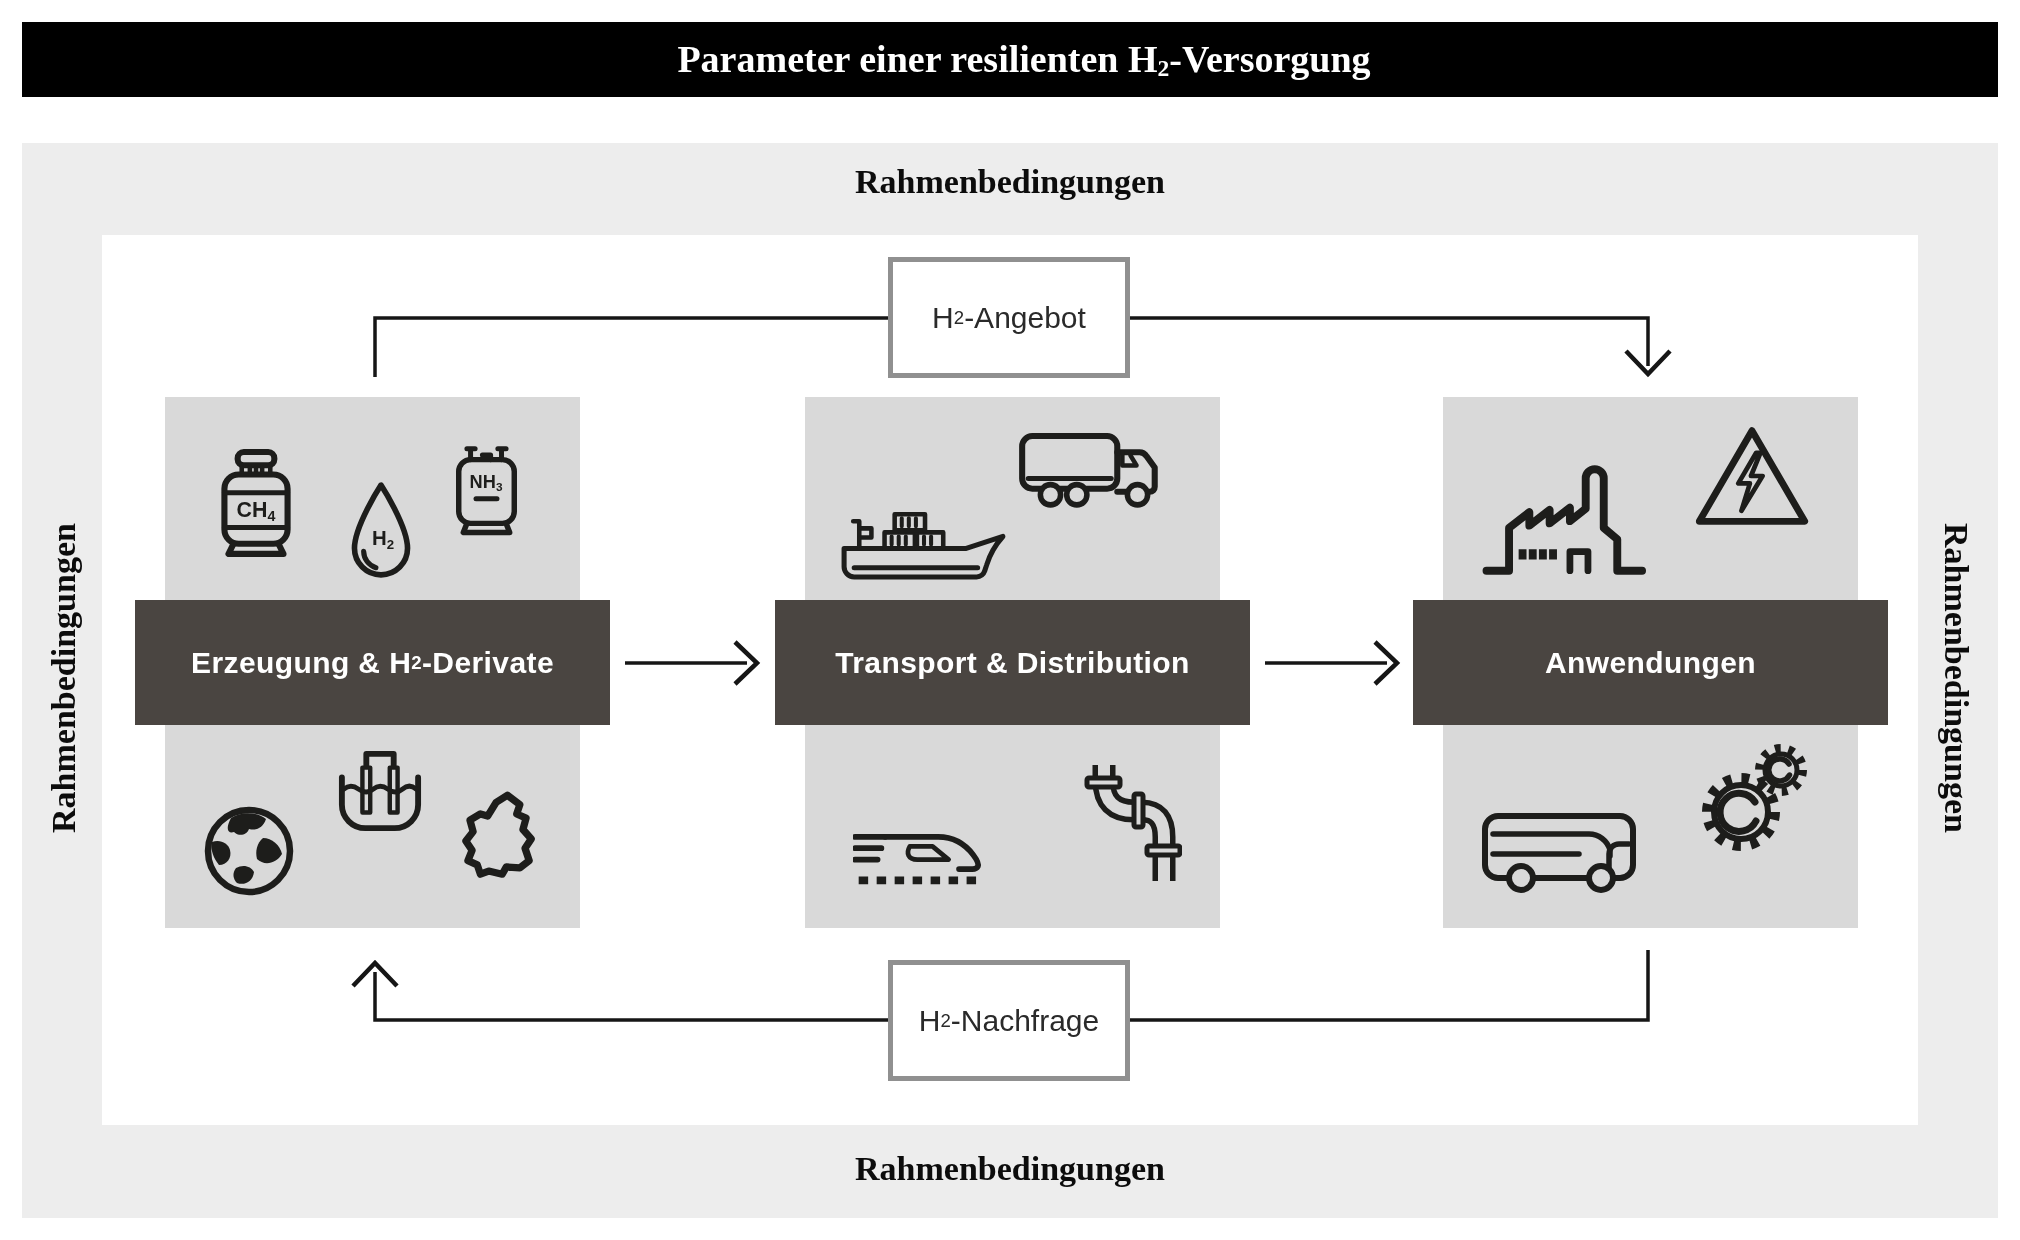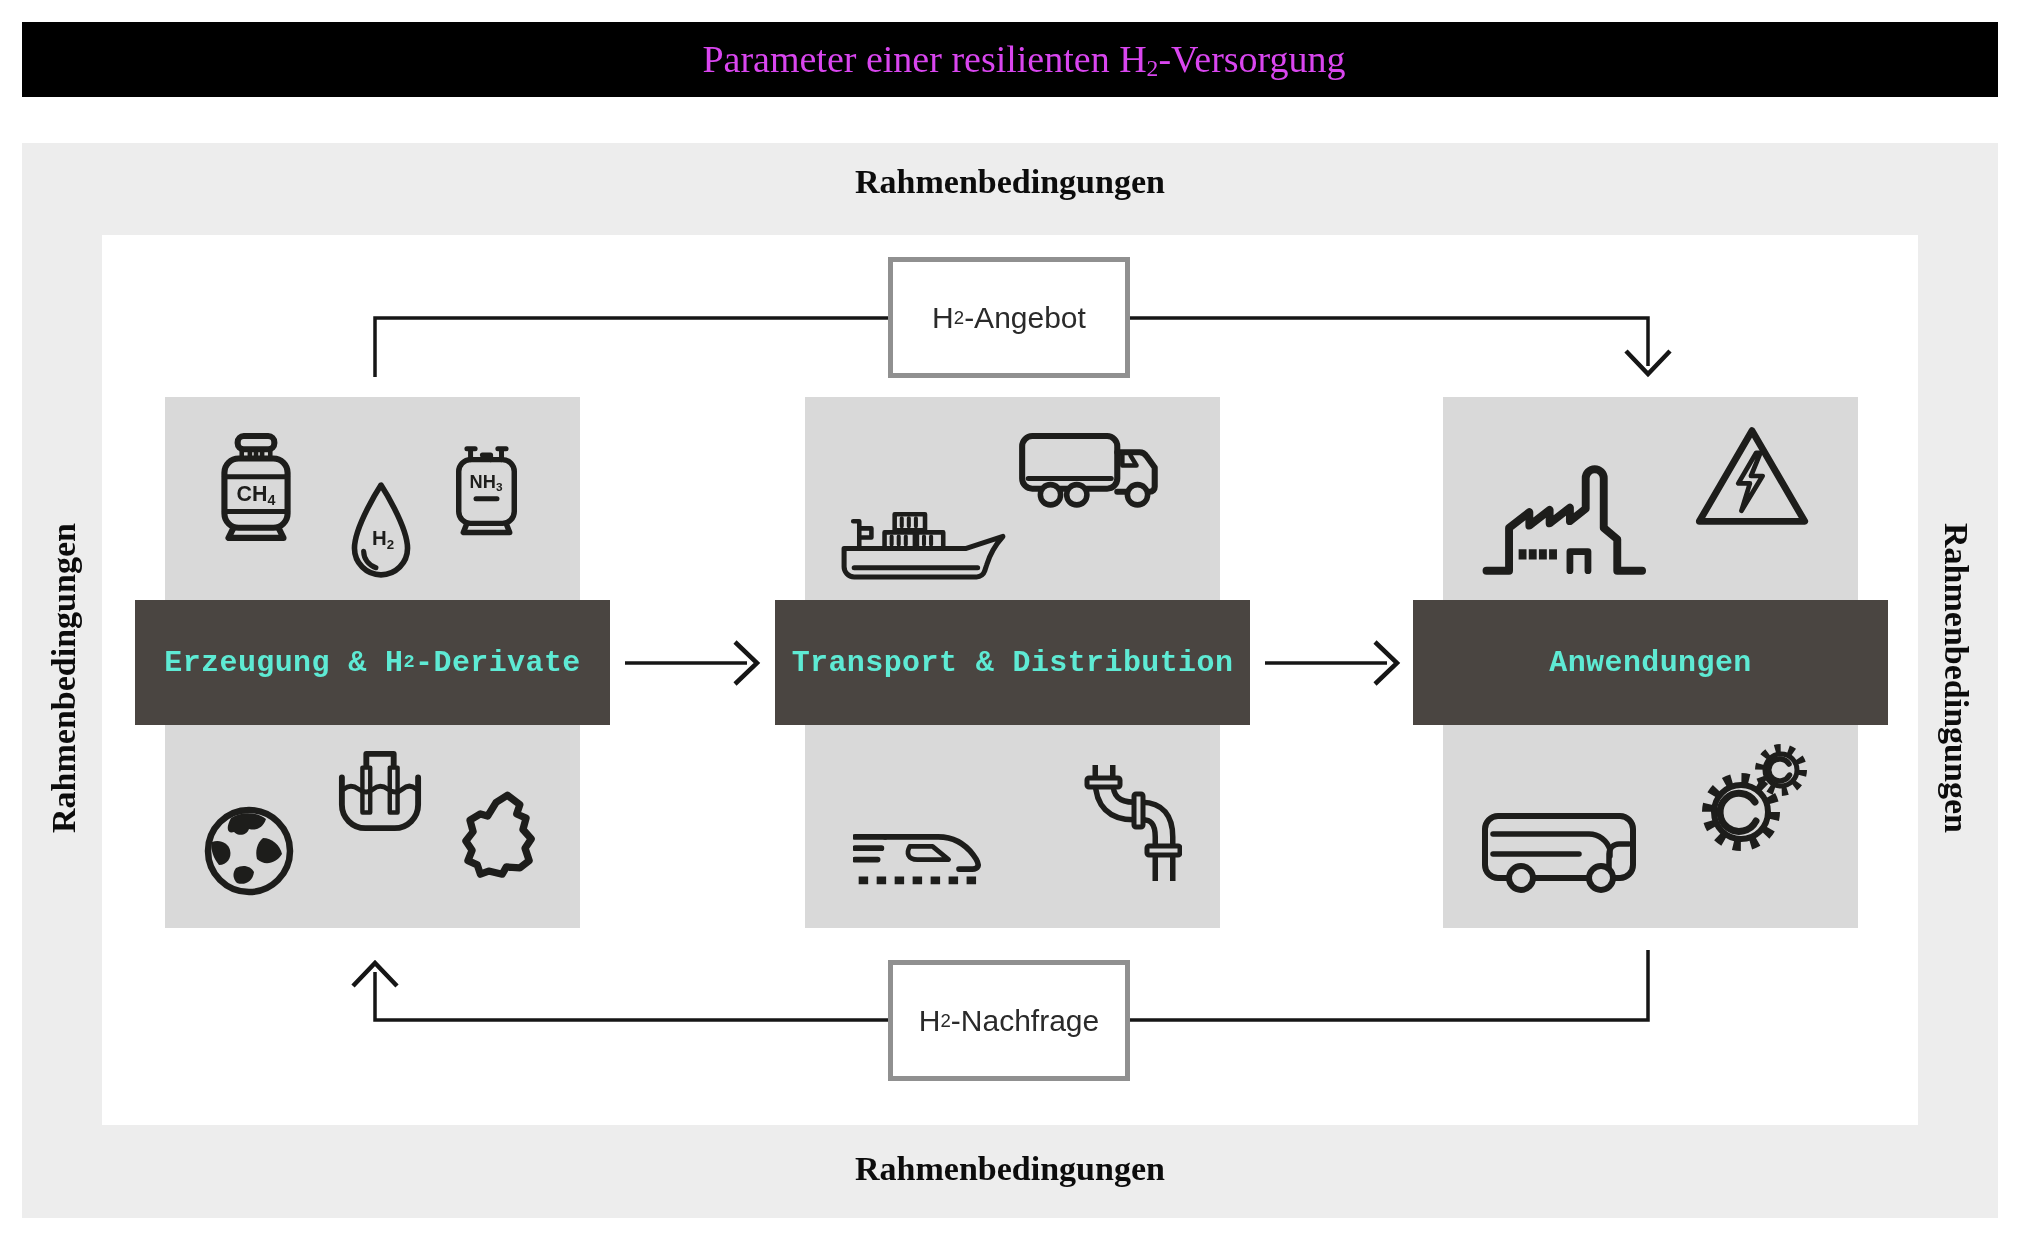--- a/index.html
+++ b/index.html
@@ -3,55 +3,55 @@
 <meta charset="utf-8">
 <style>
   * { margin:0; padding:0; box-sizing:border-box; }
   body { background:#fff; }
   .canvas { position:relative; width:2020px; height:1240px; background:#fff;
             font-family:"Liberation Sans", sans-serif; overflow:hidden; }
 
   
   .header { position:absolute; left:22px; top:22px; width:1976px; height:75px;
             background:var(--header-bg,#000); display:flex; align-items:center; justify-content:center; }
-  .header .t { font-family:"Liberation Serif", serif; font-weight:400; font-size:38px; color:#d946ef;margin-left:28px; }
+  .header .t { font-family:"Liberation Serif", serif; font-weight:700; font-size:38px; color:#ffffff;margin-left:28px; }
   sub { font-size:0.62em; vertical-align:-0.18em; }
 
   
   .frame { position:absolute; left:22px; top:143px; width:1976px; height:1075px; background:var(--frame-bg,#ededed); }
   .panel { position:absolute; left:102px; top:235px; width:1816px; height:890px; background:#fff; }
 
   .frame-label { position:absolute; font-family:"Liberation Serif", serif; font-weight:700;
                  font-size:34px; color:#0c0c0c; white-space:nowrap; }
   .fl-top    { left:0; right:0; top:163px; text-align:center; }
   .fl-bottom { left:0; right:0; top:1150px; text-align:center; }
   .fl-left   { left:64px;  top:678px; transform:translate(-50%,-50%) rotate(-90deg); }
   .fl-right  { left:1956px; top:678px; transform:translate(-50%,-50%) rotate(90deg); }
 
   .svg-layer { position:absolute; left:0; top:0; width:2020px; height:1240px; }
 
   
   .stage-box { position:absolute; top:397px; width:415px; height:531px; background:var(--box-bg,#d9d9d9); }
   .sb1 { left:165px; } .sb2 { left:805px; } .sb3 { left:1443px; }
 
   .banner { position:absolute; top:600px; height:125px; width:475px; background:var(--banner-bg,#4a4541);
-            color:#5eead4; display:flex; align-items:center; justify-content:center;
-            font-size:30px; font-weight:700; letter-spacing:0.4px;font-family:Liberation Mono, monospace; }
+            color:#ffffff; display:flex; align-items:center; justify-content:center;
+            font-size:30px; font-weight:700; letter-spacing:0.4px; }
   .bn1 { left:135px; } .bn2 { left:775px; } .bn3 { left:1413px; }
 
   
   .loopbox { position:absolute; left:888px; width:242px; height:121px; background:#fff;
              border:5px solid var(--loop-border,#909090); display:flex; align-items:center; justify-content:center;
              font-size:30px; color:#2a2a2a; }
   .supply { top:257px; } .demand { top:960px; }
 
   
   .icon { position:absolute; display:block; }
   .icon svg { width:100%; height:100%; display:block; }
-  .i-ch4     { left:220px;  top:433px; width:72px;  height:110px; }
+  .i-ch4     { left:220px;  top:449px; width:72px;  height:110px; }
   .i-drop    { left:348px;  top:481px; width:66px;  height:100px; }
   .i-nh3     { left:456px;  top:440px; width:61px;  height:103px; }
   .i-globe   { left:203px;  top:805px; width:92px;  height:92px; }
   .i-electro { left:336px;  top:750px; width:88px;  height:86px; }
   .i-bw      { left:443px;  top:788px; width:108px; height:108px; }
   .i-ship    { left:840px;  top:498px; width:167px; height:87px; }
   .i-truck   { left:1018px; top:430px; width:152px; height:85px; }
   .i-train   { left:853px;  top:812px; width:142px; height:80px; }
   .i-pipe    { left:1070px; top:765px; width:112px; height:116px; }
   .i-factory { left:1482px; top:460px; width:186px; height:120px; }

